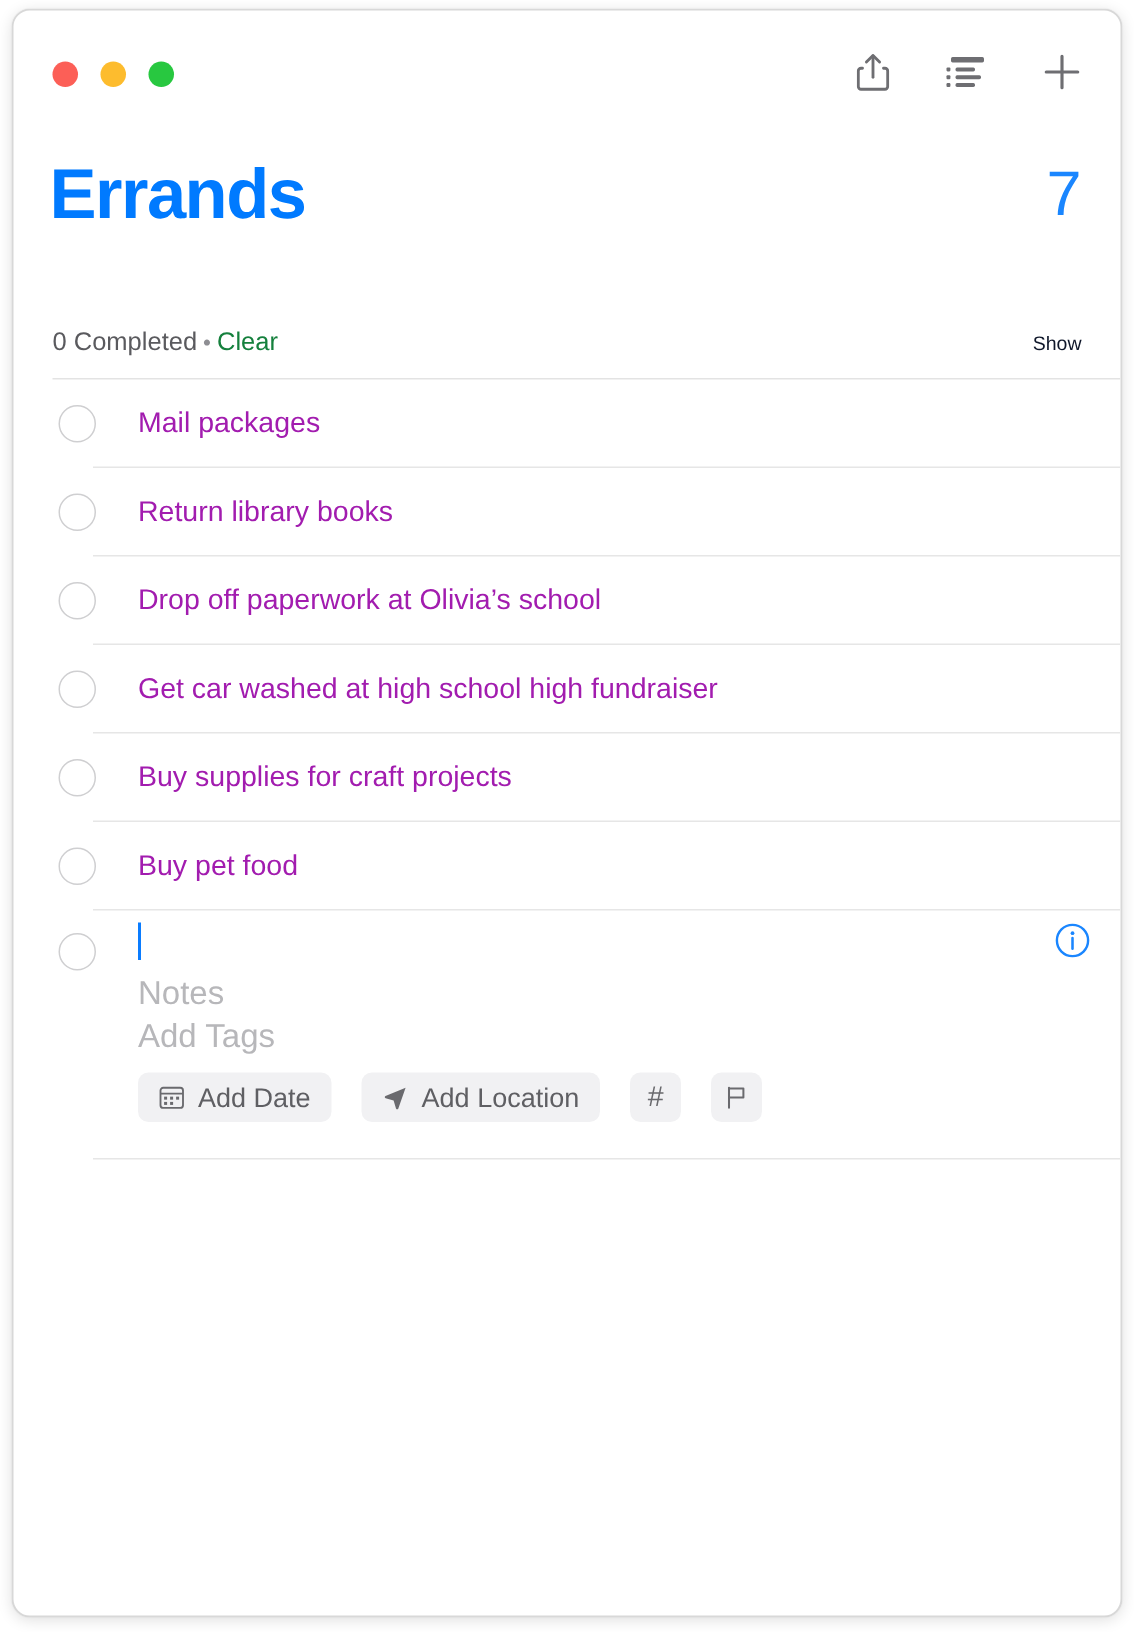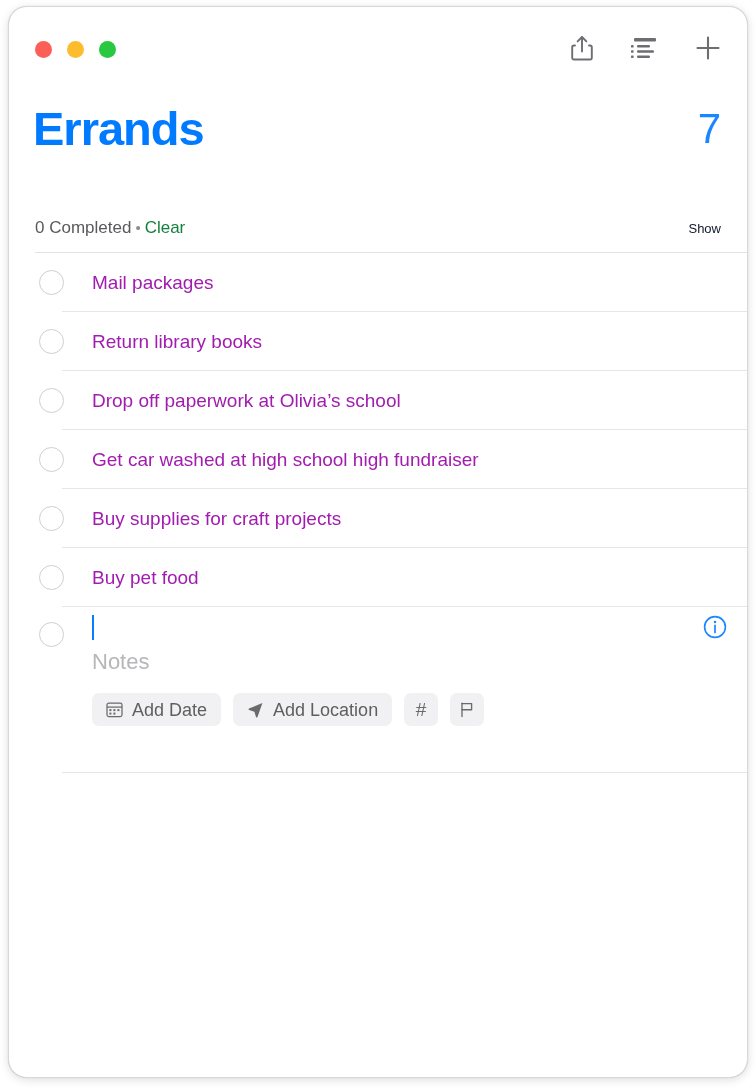--- a/index.html
+++ b/index.html
@@ -13,21 +13,21 @@
     -webkit-font-smoothing: antialiased;
   }
 
   .window {
     position: absolute;
     left: 8px;
     top: 6px;
     width: 740px;
     height: 1072px;
     background: #ffffff;
-    border-radius: 19px;
+    border-radius: 12px;
     border: 1px solid #d8d8d8;
     box-shadow: 0 2px 10px rgba(0,0,0,0.13), 0 0 1px rgba(0,0,0,0.18);
     box-sizing: border-box;
     overflow: hidden;
   }
 
   
   .titlebar {
     position: relative;
     height: 88px;
@@ -196,22 +196,22 @@
   }
   .placeholder-line {
     font-size: 22px;
     color: #b7b7ba;
     line-height: 29px;
   }
 
   .edit-actions {
     display: flex;
     align-items: center;
-    gap: 12px;
-    margin-top: 17px;
+    gap: 20px;
+    margin-top: 10px;
     margin-bottom: 16px;
   }
   .chip {
     display: inline-flex;
     align-items: center;
     gap: 9px;
     height: 33px;
     padding: 0 14px;
     background: #f1f1f3;
     border-radius: 7px;
@@ -354,20 +354,21 @@
           <div class="info-btn">
             <svg width="24" height="24" viewBox="0 0 24 24" fill="none">
               <circle cx="12" cy="12" r="10.4" stroke="#1a86ff" stroke-width="1.6"></circle>
               <circle cx="12" cy="7.1" r="1.25" fill="#1a86ff"></circle>
               <path d="M12 10.4v7.1" stroke="#1a86ff" stroke-width="1.7" stroke-linecap="round"></path>
             </svg>
           </div>
         </div>
 
         <div class="placeholder-line">Notes</div>
+        <div class="placeholder-line">Add Tags</div>
 
         <div class="edit-actions">
 
           <div class="chip">
             <svg width="17" height="17" viewBox="0 0 17 17" fill="none">
               <rect x="1" y="2.2" width="15" height="13.4" rx="1.8" stroke="#6a6a6e" stroke-width="1.25"></rect>
               <path d="M1 6.1h15" stroke="#6a6a6e" stroke-width="1.25"></path>
               <rect x="3.4" y="8.1" width="2" height="2" fill="#6a6a6e"></rect>
               <rect x="7.4" y="8.1" width="2" height="2" fill="#6a6a6e"></rect>
               <rect x="11.4" y="8.1" width="2" height="2" fill="#6a6a6e"></rect>

